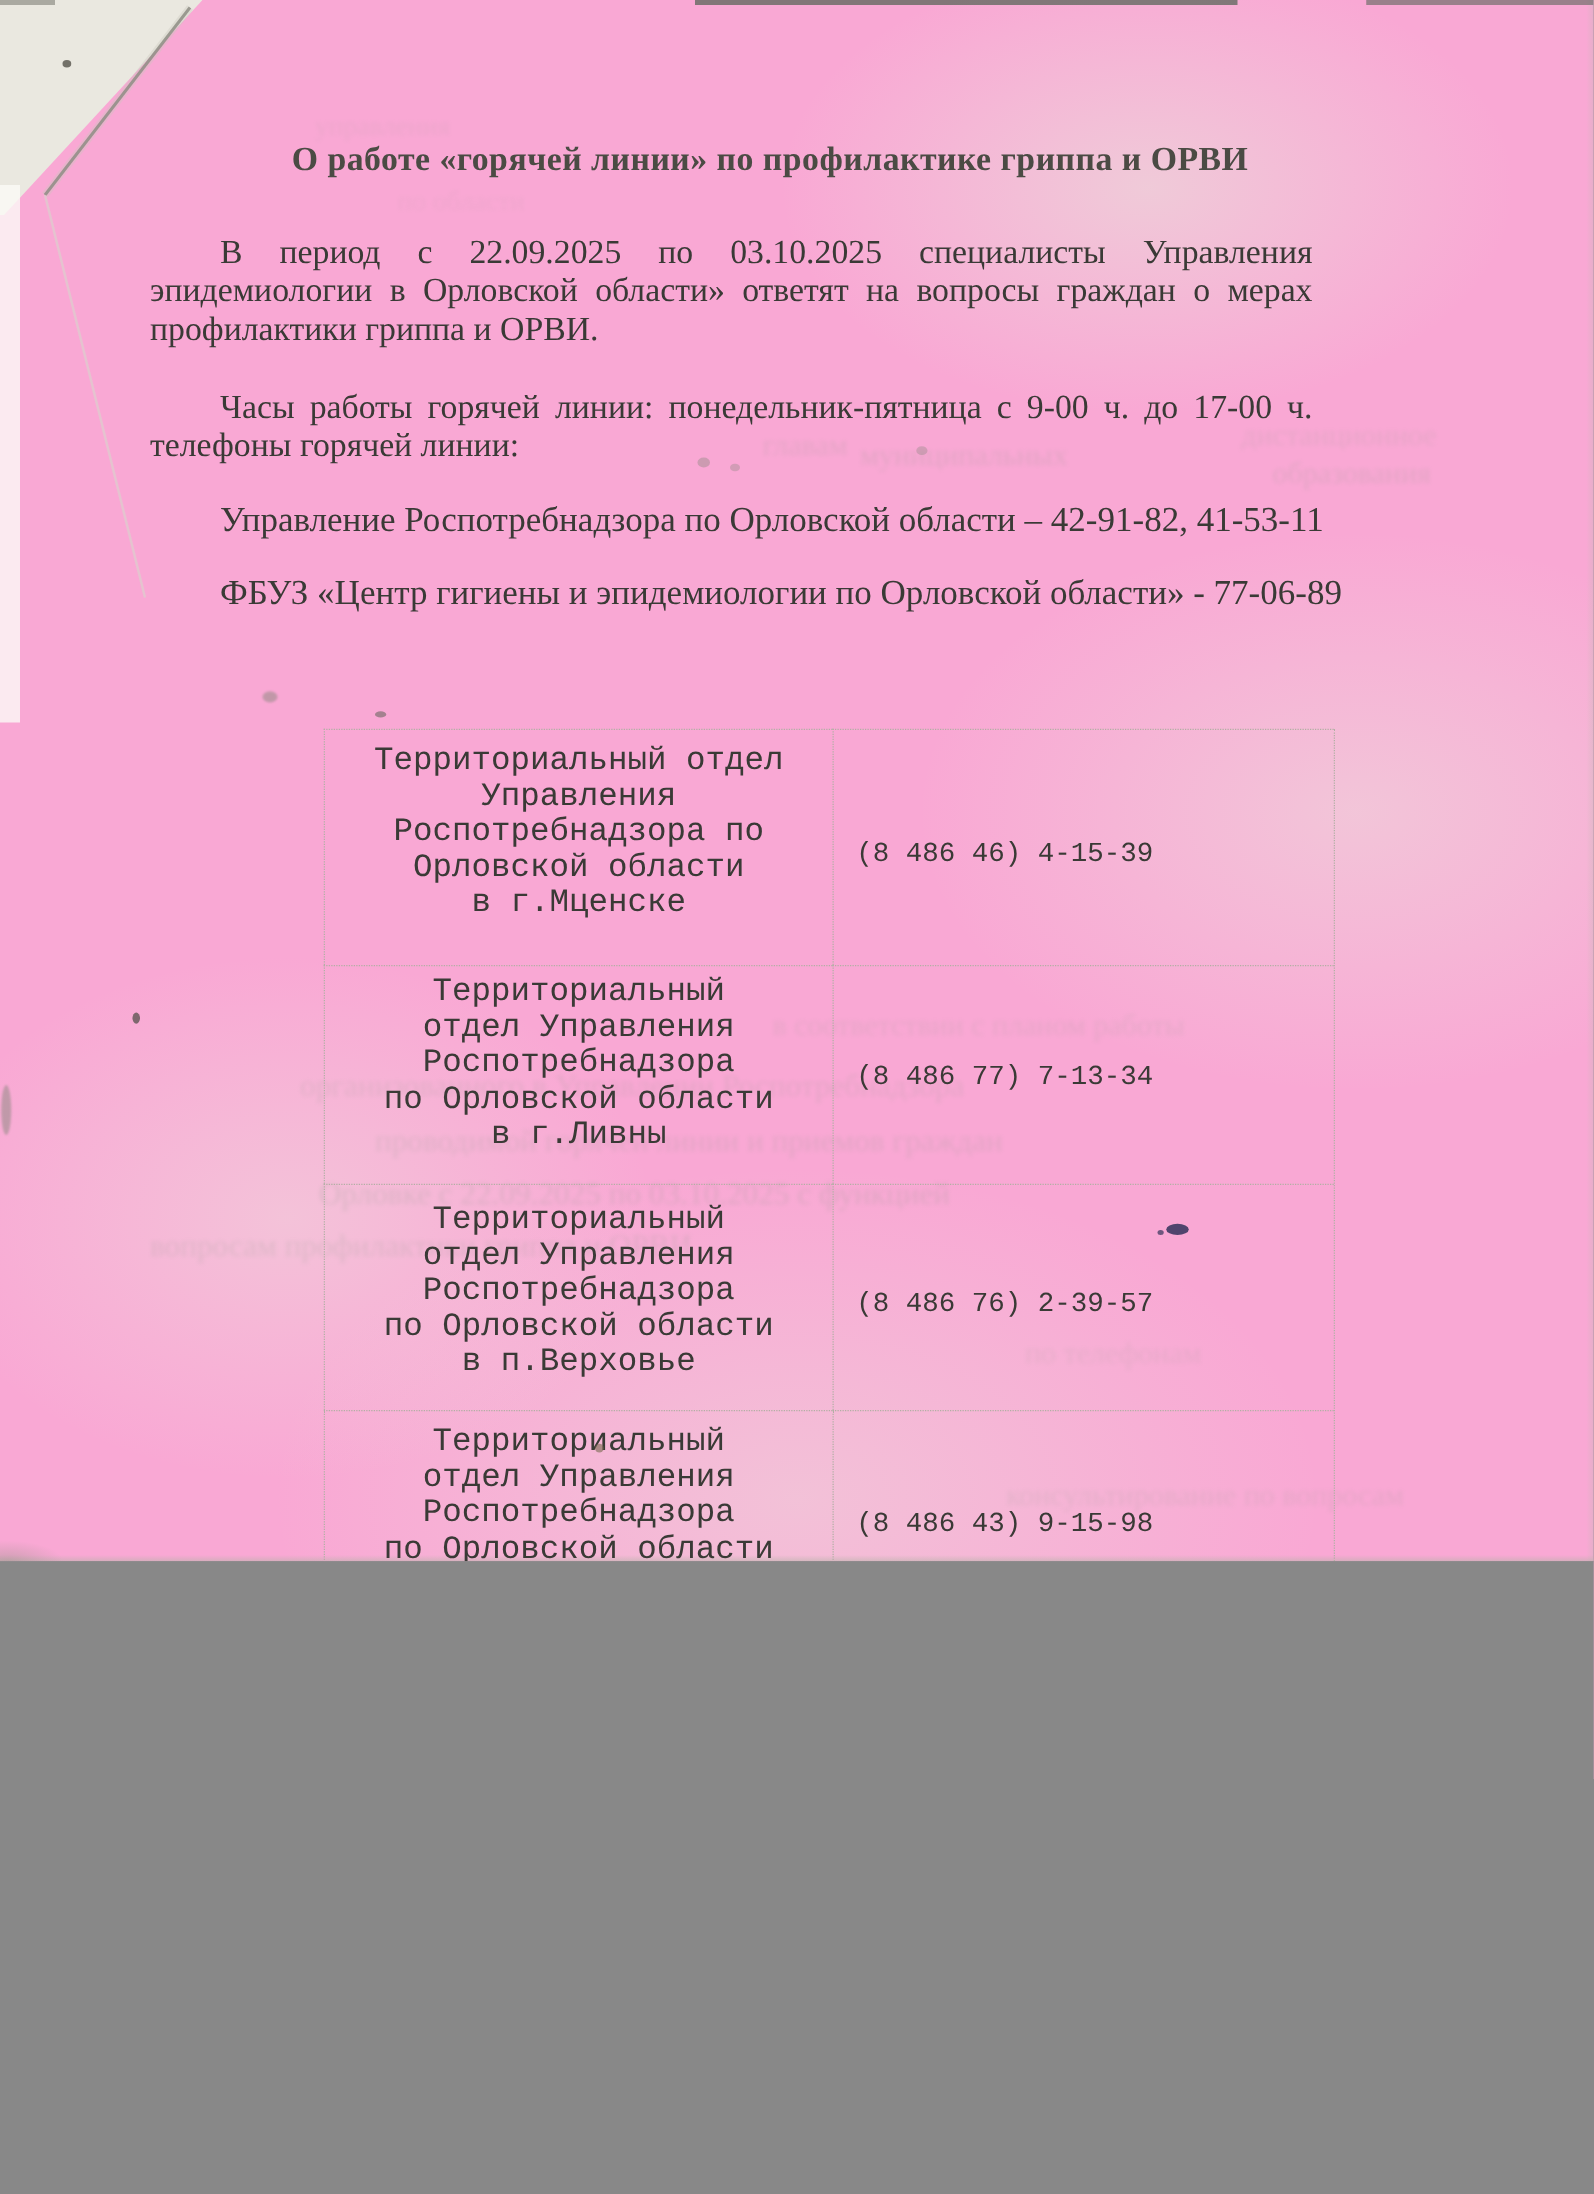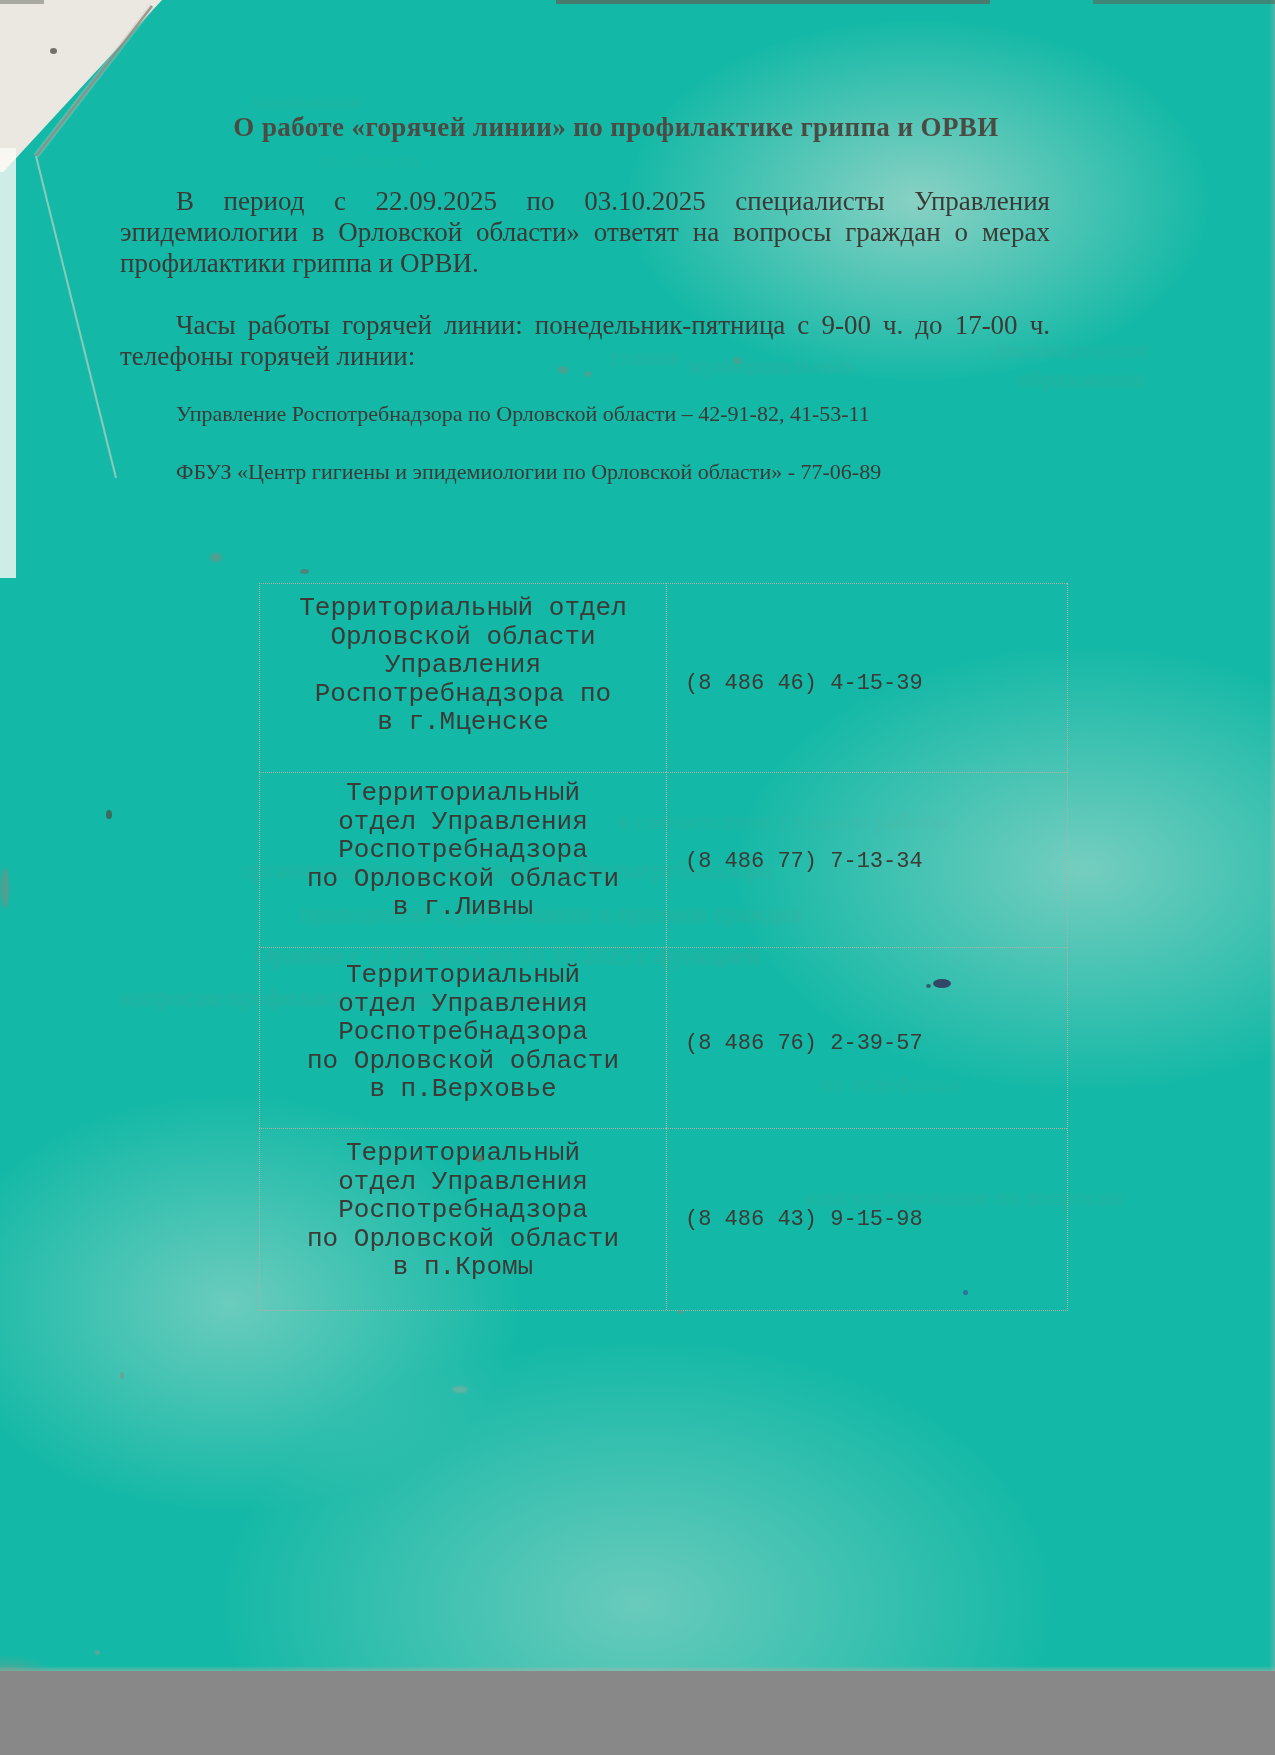--- a/index.html
+++ b/index.html
@@ -1,18 +1,18 @@
 <!DOCTYPE html>
 <html><head>
 <meta charset="utf-8">
 <style>
   html,body{margin:0;padding:0;background:#888;}
   .page{
-    position:relative;width:1275px;height:1671px;overflow:hidden;
-    background:#14b8a6;
+    position:relative;width:1275px;height:1249px;overflow:hidden;
+    background:#f9a8d4;
     font-family:"Liberation Serif","DejaVu Serif",serif;
     color:#3a3a36;
   }
   
   .mottle{
     position:absolute;inset:0;z-index:0;pointer-events:none;
     background:
       radial-gradient(420px 260px at 72% 12%, rgba(232,230,220,.55), transparent 70%),
       radial-gradient(500px 320px at 85% 52%, rgba(234,232,222,.45), transparent 70%),
       radial-gradient(420px 300px at 18% 78%, rgba(236,234,224,.40), transparent 70%),
@@ -32,21 +32,21 @@
   
   .content{position:absolute;inset:0;z-index:4;}
   .title{
     position:absolute;left:0;top:112px;width:1232px;text-align:center;
     font-size:27px;font-weight:bold;color:#4b4b44;letter-spacing:.4px;
   }
   .para{position:absolute;left:120px;width:930px;font-size:27px;}
   .pline{height:31px;line-height:31px;white-space:nowrap;}
   .jline{text-align:justify;text-align-last:justify;white-space:normal;}
   .indent{padding-left:56px;}
-  .hotline{position:absolute;left:176px;font-size:22px;white-space:nowrap;}
+  .hotline{position:absolute;left:176px;font-size:28px;white-space:nowrap;}
   
   .tbl{
     position:absolute;left:259px;top:583px;width:808px;height:727px;z-index:4;
     display:grid;grid-template-columns:407px 401px;
     grid-template-rows:189px 175px 181px 182px;
     border-right:1px dotted #b2afa4;border-bottom:1px dotted #b2afa4;font-family:Liberation Mono, monospace;
   }
   .cell{border-left:1px dotted #b2afa4;border-top:1px dotted #b2afa4;box-sizing:border-box;}
   .dept-cell{padding-top:10px;text-align:center;font-size:26px;}
   .dept-line{line-height:28.5px;}
@@ -122,22 +122,22 @@
       <div class="pline">телефоны горячей линии:</div>
     </div>
 
     <div class="hotline" style="top:401px">Управление Роспотребнадзора по Орловской области – 42-91-82, 41-53-11</div>
     <div class="hotline" style="top:459px">ФБУЗ «Центр гигиены и эпидемиологии по Орловской области» - 77-06-89</div>
 
     <div class="tbl">
 
       <div class="cell dept-cell">
         <div class="dept-line">Территориальный  отдел</div>
+        <div class="dept-line">Управления Роспотребнадзора по</div>
         <div class="dept-line">Орловской области</div>
-        <div class="dept-line">Управления Роспотребнадзора по</div>
         <div class="dept-line">в г.Мценске</div>
       </div>
       <div class="cell phone-cell" style="padding-top:87px">(8 486 46) 4-15-39</div>
 
       <div class="cell dept-cell" style="padding-top:6px">
         <div class="dept-line">Территориальный</div>
         <div class="dept-line">отдел Управления Роспотребнадзора</div>
         <div class="dept-line">по Орловской области</div>
         <div class="dept-line">в г.Ливны</div>
       </div>

